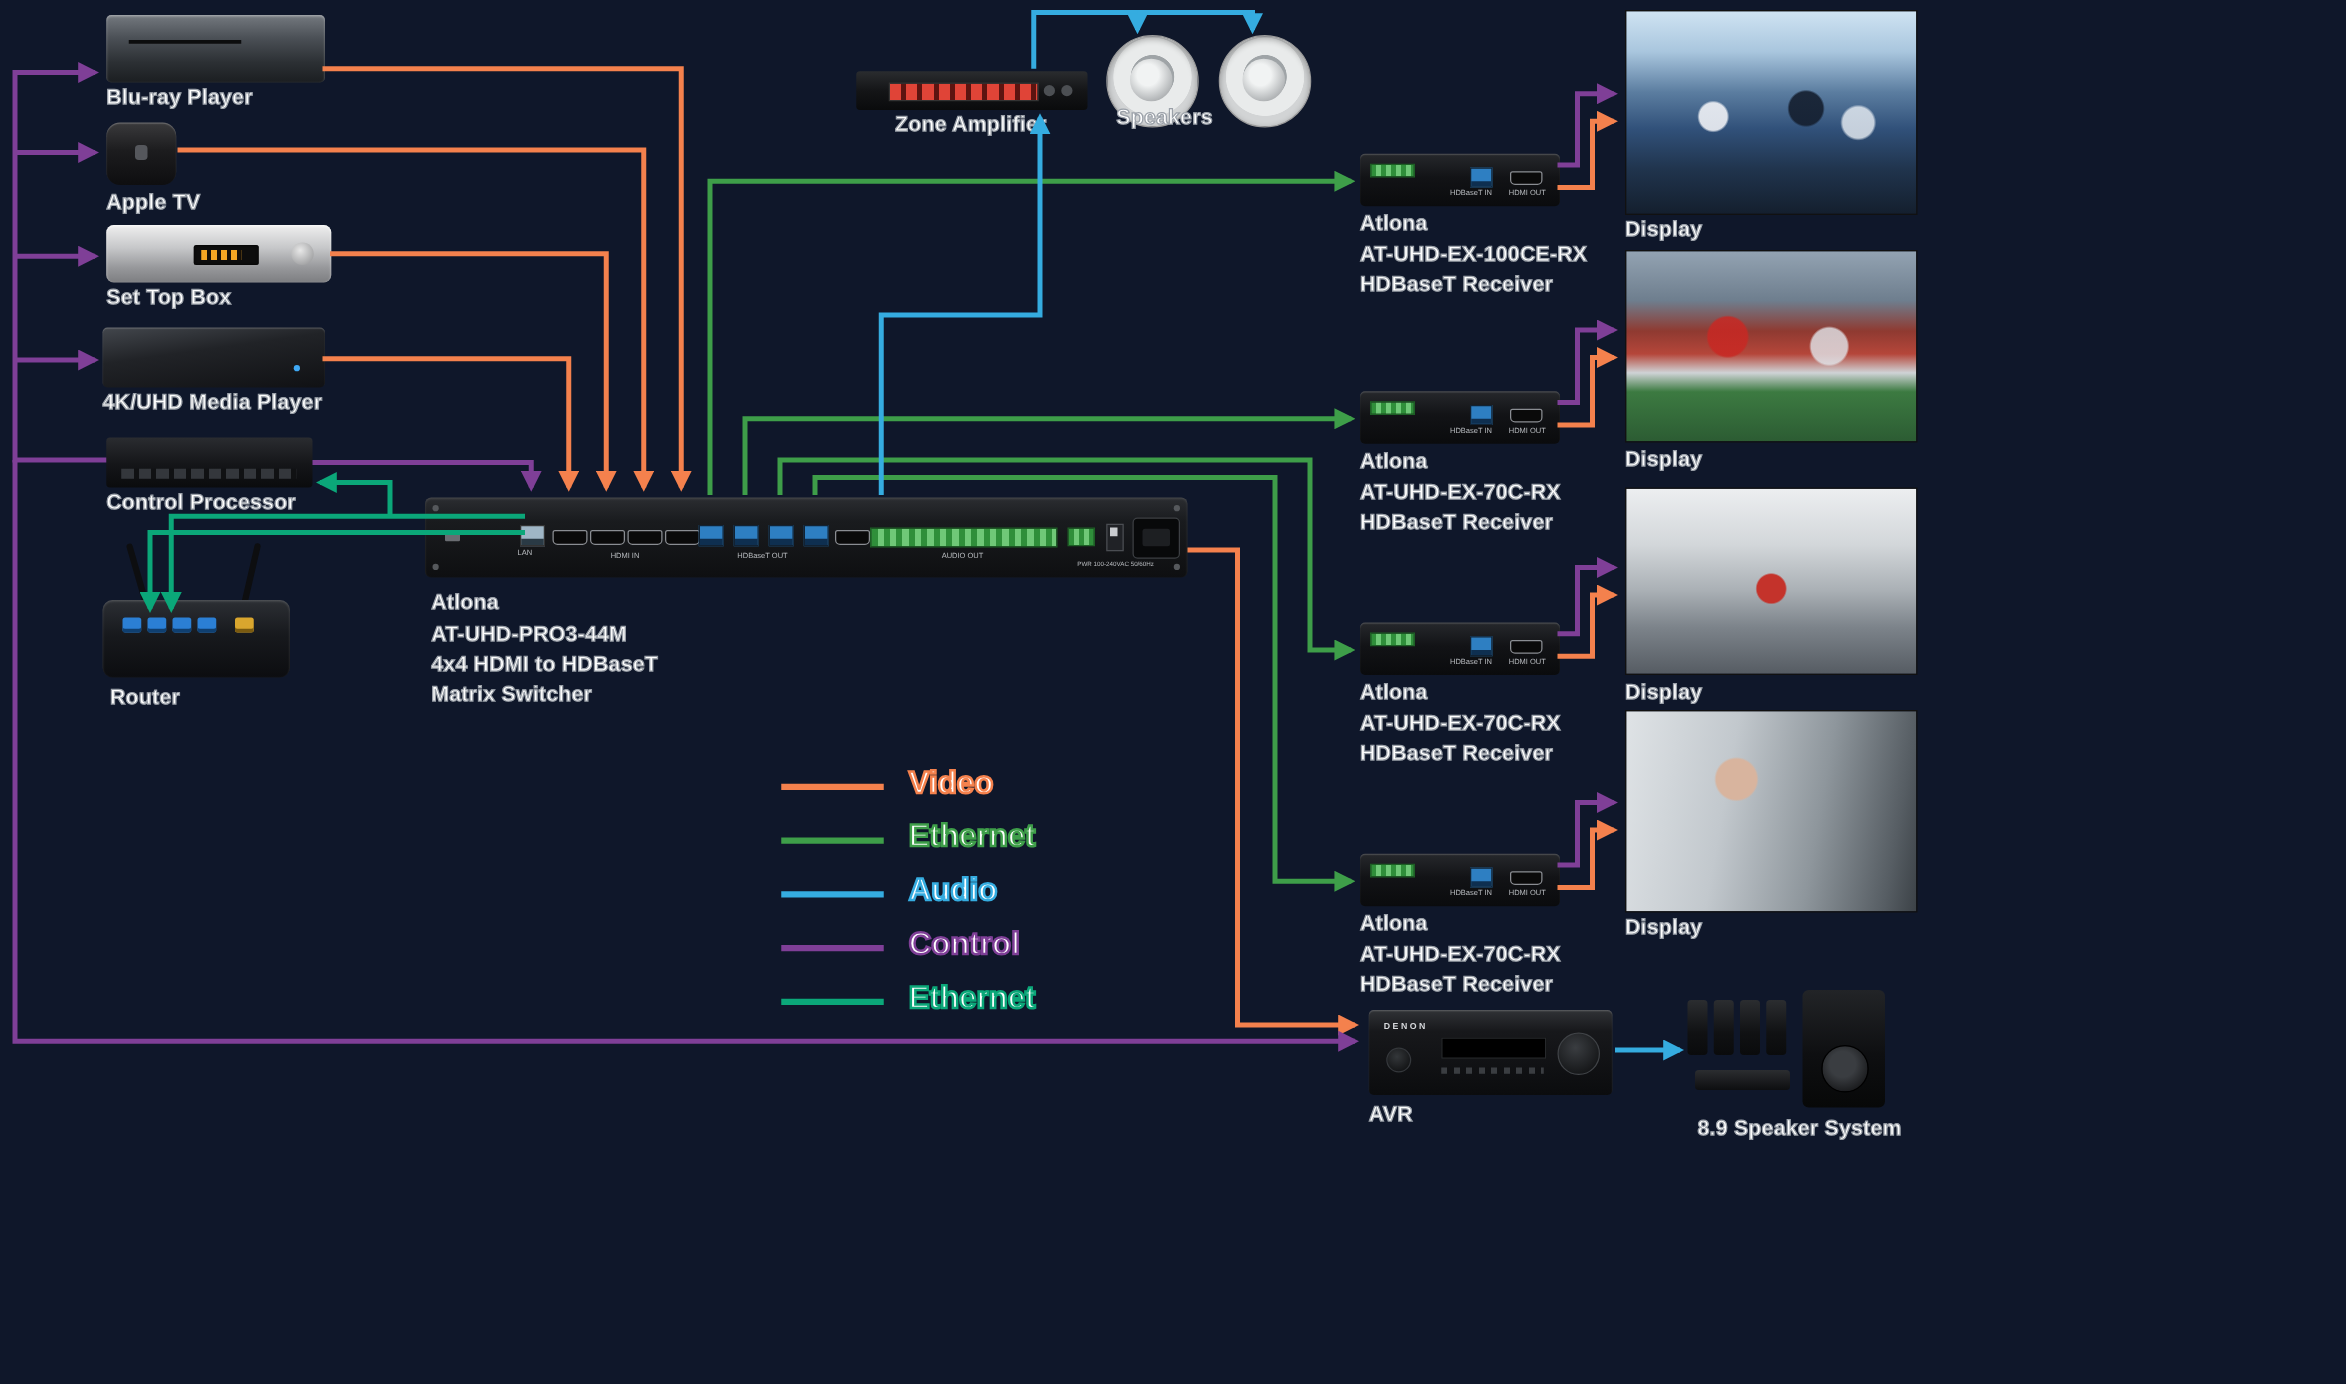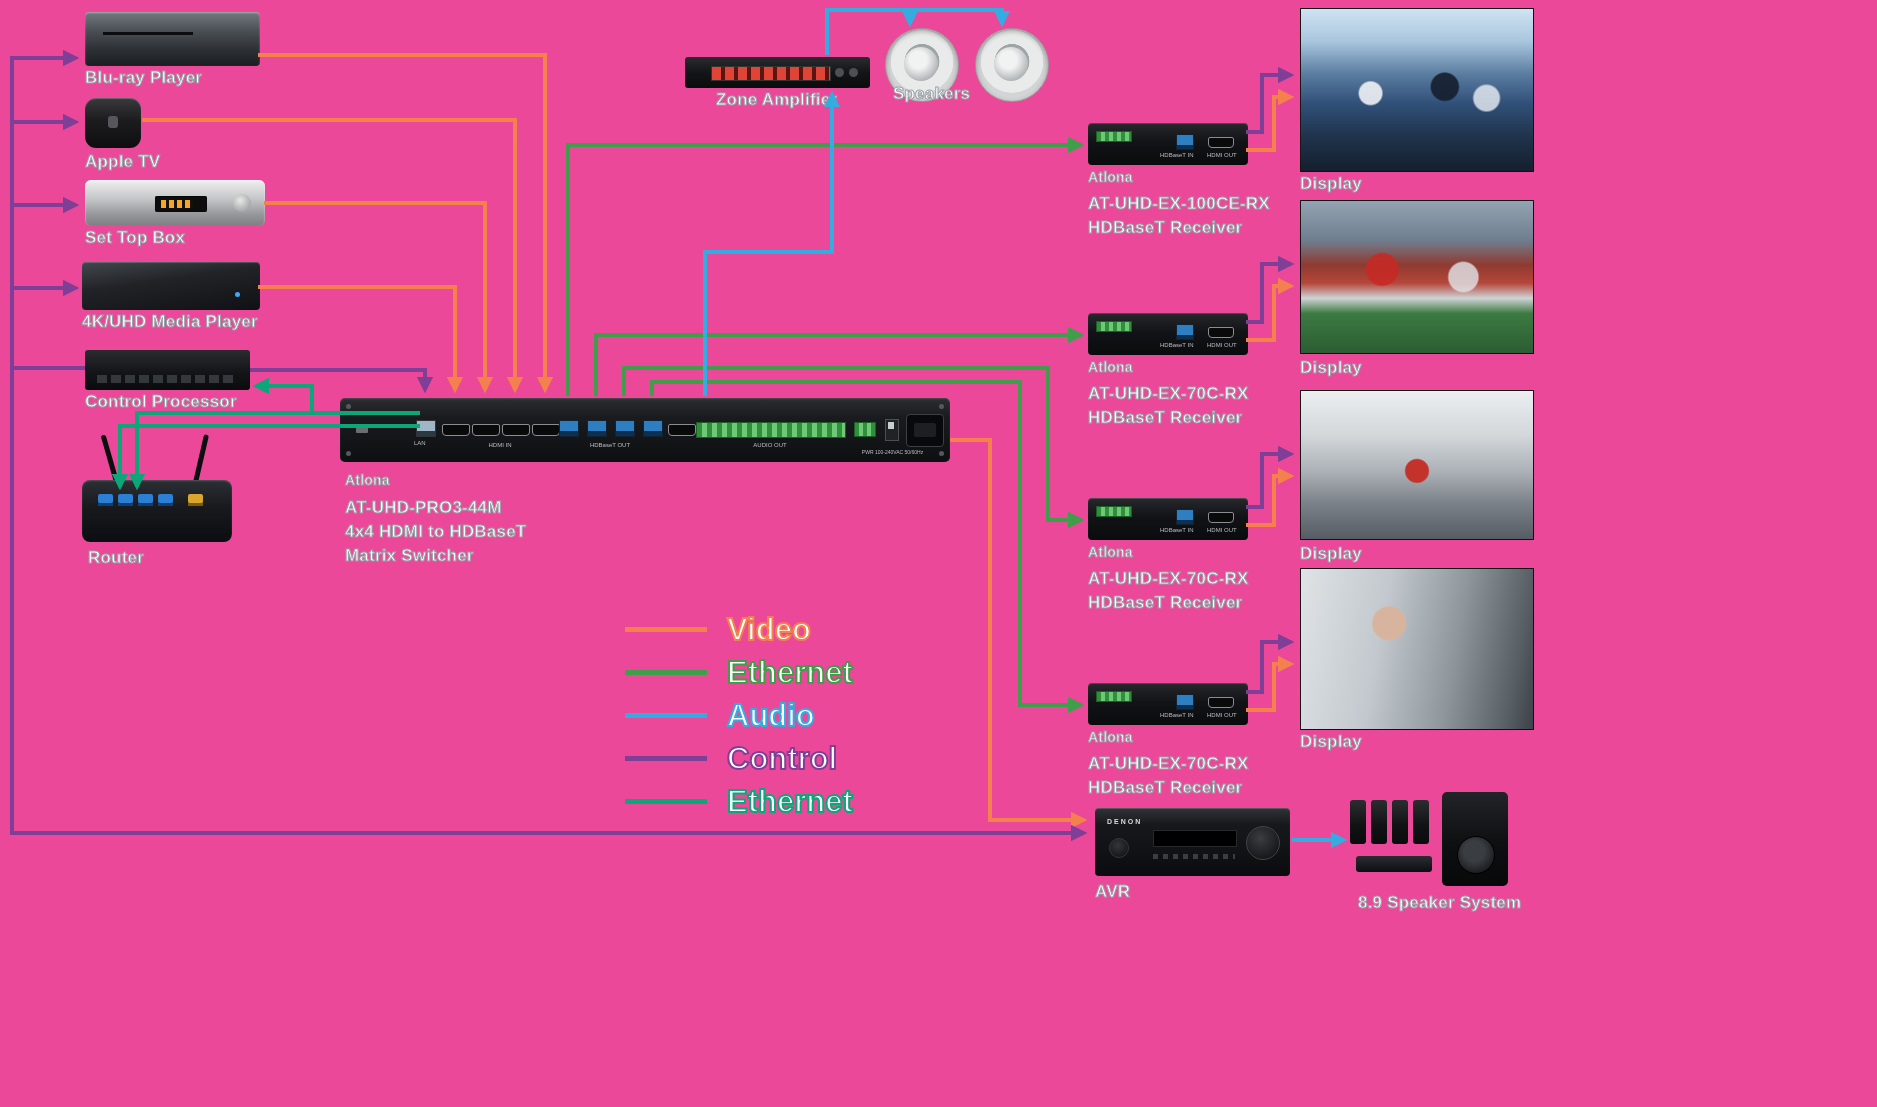--- a/index.html
+++ b/index.html
@@ -1,39 +1,39 @@
 <!DOCTYPE html>
 <html style="--video: #F4814D; --hdbaset: #3E9E49; --audio: #35ACE0; --control: #7F3F97; --ethernet: #0BA779;"><head>
 <meta charset="utf-8">
 <style>
   html,body{margin:0;padding:0;background:#fff;}
-  .stage{position:relative;width:1877px;height:1107px;background:#ec4899;overflow:hidden;
+  .stage{position:relative;width:1877px;height:1107px;background:#0f172a;overflow:hidden;
          font-family:"Liberation Sans",sans-serif;}
   .abs{position:absolute;}
 
   
   .ln{fill:none;stroke-width:4;}
   .s-video{stroke:var(--video);} .f-video{fill:var(--video);}
   .s-hdbaset{stroke:var(--hdbaset);} .f-hdbaset{fill:var(--hdbaset);}
   .s-audio{stroke:var(--audio);} .f-audio{fill:var(--audio);}
   .s-control{stroke:var(--control);} .f-control{fill:var(--control);}
   .s-ethernet{stroke:var(--ethernet);} .f-ethernet{fill:var(--ethernet);}
   .wires{position:absolute;left:0;top:0;pointer-events:none;}
 
   
   .lbl{position:absolute;font-size:17px;font-weight:bold;color:#a7abb2;letter-spacing:.2px;white-space:nowrap;}
-  .lbl-brand{font-size:14px;}
+  .lbl-brand{font-size:17px;}
   @supports (-webkit-text-stroke: 1px #000){
     .lbl{color:#ffffff;-webkit-text-stroke:1px #9aa0a8;}
   }
 
   
   .leg-row{position:absolute;left:625px;height:42px;}
   .leg-line{position:absolute;left:0;top:15px;width:82px;height:5px;}
-  .leg-lbl{position:absolute;left:102px;top:0;font-size:31px;font-weight:bold;white-space:nowrap;}
+  .leg-lbl{position:absolute;left:102px;top:0;font-size:25px;font-weight:bold;white-space:nowrap;}
   .lv{color:var(--video);} .lh{color:var(--hdbaset);} .la{color:var(--audio);}
   .lc{color:var(--control);} .le{color:var(--ethernet);}
   @supports (-webkit-text-stroke: 1px #000){
     .leg-lbl{color:#fff;}
     .lv{-webkit-text-stroke:2px var(--video);}
     .lh{-webkit-text-stroke:2px var(--hdbaset);}
     .la{-webkit-text-stroke:2px var(--audio);}
     .lc{-webkit-text-stroke:2px var(--control);}
     .le{-webkit-text-stroke:2px var(--ethernet);}
   }

